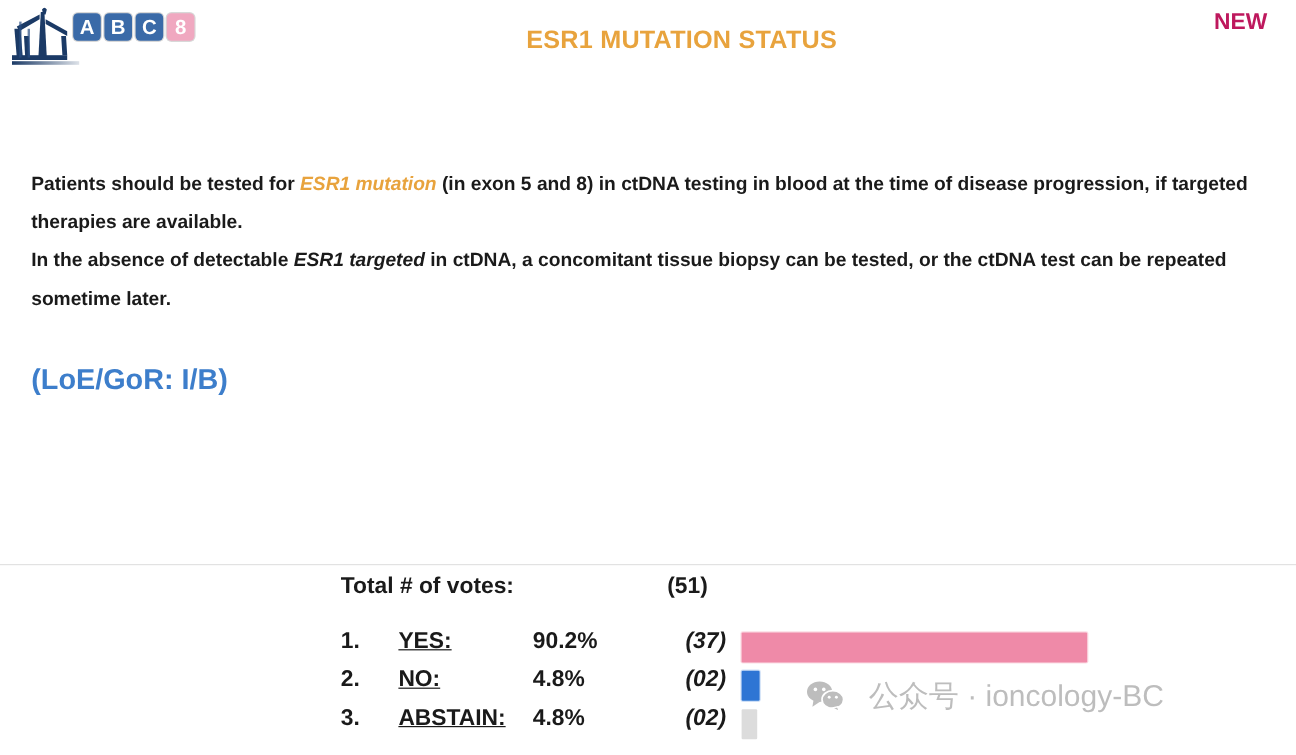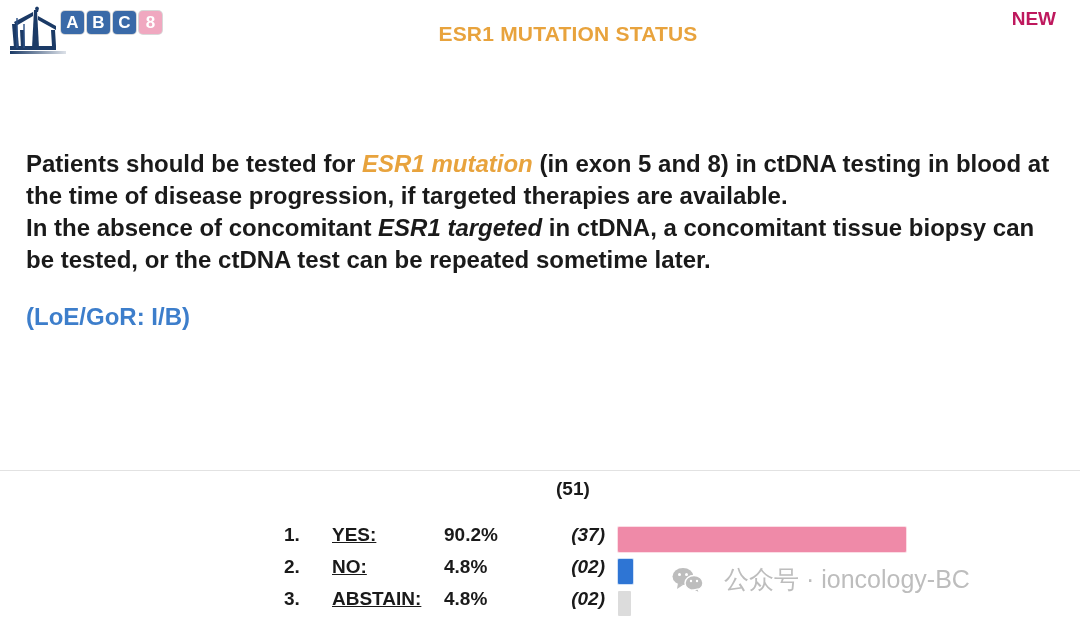--- a/index.html
+++ b/index.html
@@ -76,24 +76,24 @@
     top: 8px;
     color: #be185d;
     font-size: 19px;
     font-weight: bold;
   }
 
   
   .body-text {
     position: absolute;
     left: 26px;
-    top: 148px;
+    top: 138px;
     width: 1035px;
     color: #1a1a1a;
-    font-size: 24px;
+    font-size: 16px;
     font-weight: bold;
     line-height: 32px;
   }
   .body-text p {
     margin: 0;
   }
   .em-orange {
     color: #e8a33d;
     font-style: italic;
     font-weight: bold;
@@ -260,29 +260,30 @@
       <div class="abc-box pink">8</div>
     </div>
   </div>
 
   <div class="slide-title">ESR1 MUTATION STATUS</div>
 
   <div class="new-badge">NEW</div>
 
   <div class="body-text">
     <p><span>Patients should be tested for </span><span class="em-orange">ESR1 mutation</span><span> (in exon 5 and 8) in ctDNA testing in blood at the time of disease progression, if targeted therapies are available.</span></p>
-    <p><span>In the absence of concomitant </span><span class="em-black">ESR1 targeted</span><span> in ctDNA, a concomitant tissue biopsy can be tested, or the ctDNA test can be repeated sometime later.</span></p>
+    <p><span>In the absence of detectable </span><span class="em-black">ESR1 targeted</span><span> in ctDNA, a concomitant tissue biopsy can be tested, or the ctDNA test can be repeated sometime later.</span></p>
   </div>
 
   <div class="loe-line">(LoE/GoR: I/B)</div>
 
   <div class="divider"></div>
 
   <div class="vote-block">
     <div class="vote-total">
+      <span class="vt-label">Total # of votes:</span>
       <span class="vt-count">(51)</span>
     </div>
 
     <div class="vote-rows">
       <div class="vote-row">
         <span class="vr-index">1.</span>
         <span class="vr-label">YES:</span>
         <span class="vr-pct">90.2%</span>
         <span class="vr-count">(37)</span>
         <span class="vr-bar-track">

